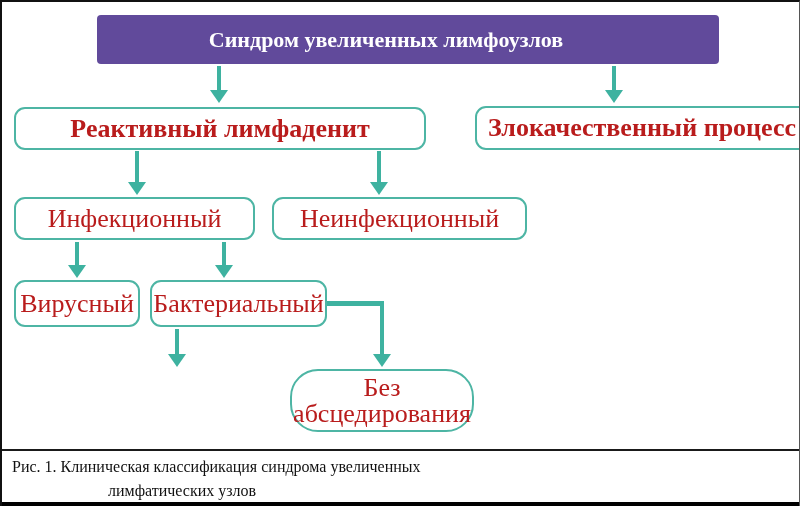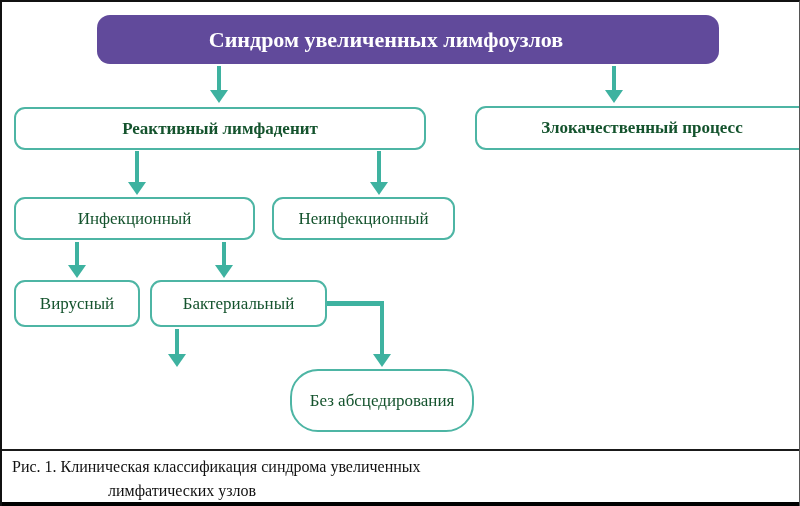--- a/index.html
+++ b/index.html
@@ -18,30 +18,30 @@
   .node {
     position: absolute;
     box-sizing: border-box;
     background: #ffffff;
     border: 2px solid #4db5a4;
     border-radius: 11px;
     display: flex;
     align-items: center;
     justify-content: center;
     text-align: center;
-    font-size: 17px;
+    font-size: 26px;
     line-height: 26px;
-    color: #14532d;
+    color: #b91c1c;
     padding: 2px 4px;
   }
   .node.bold { font-weight: bold; }
   .node.root {
     background: #614a9b;
     border: none;
-    border-radius: 13px;
+    border-radius: 4px;
     color: #ffffff;
     font-weight: bold;
     font-size: 22px;
     padding-right: 48px;
   }
   .arrow {
     position: absolute;
     width: 18px;
   }
   .arrow .stem {
@@ -118,21 +118,21 @@
   <div class="arrow" style="left:126px; top:149px; height:44px;">
     <div class="stem"></div>
     <div class="head"></div>
   </div>
   <div class="arrow" style="left:368px; top:149px; height:44px;">
     <div class="stem"></div>
     <div class="head"></div>
   </div>
 
   <div class="node" style="left:12px; top:195px; width:241px; height:43px;">Инфекционный</div>
-  <div class="node" style="left:270px; top:195px; width:183px; height:43px;text-align:right;">Неинфекционный</div>
+  <div class="node" style="left:270px; top:195px; width:255px; height:43px;text-align:right;">Неинфекционный</div>
 
   <div class="arrow" style="left:66px; top:240px; height:36px;">
     <div class="stem"></div>
     <div class="head"></div>
   </div>
   <div class="arrow" style="left:213px; top:240px; height:36px;">
     <div class="stem"></div>
     <div class="head"></div>
   </div>
 

